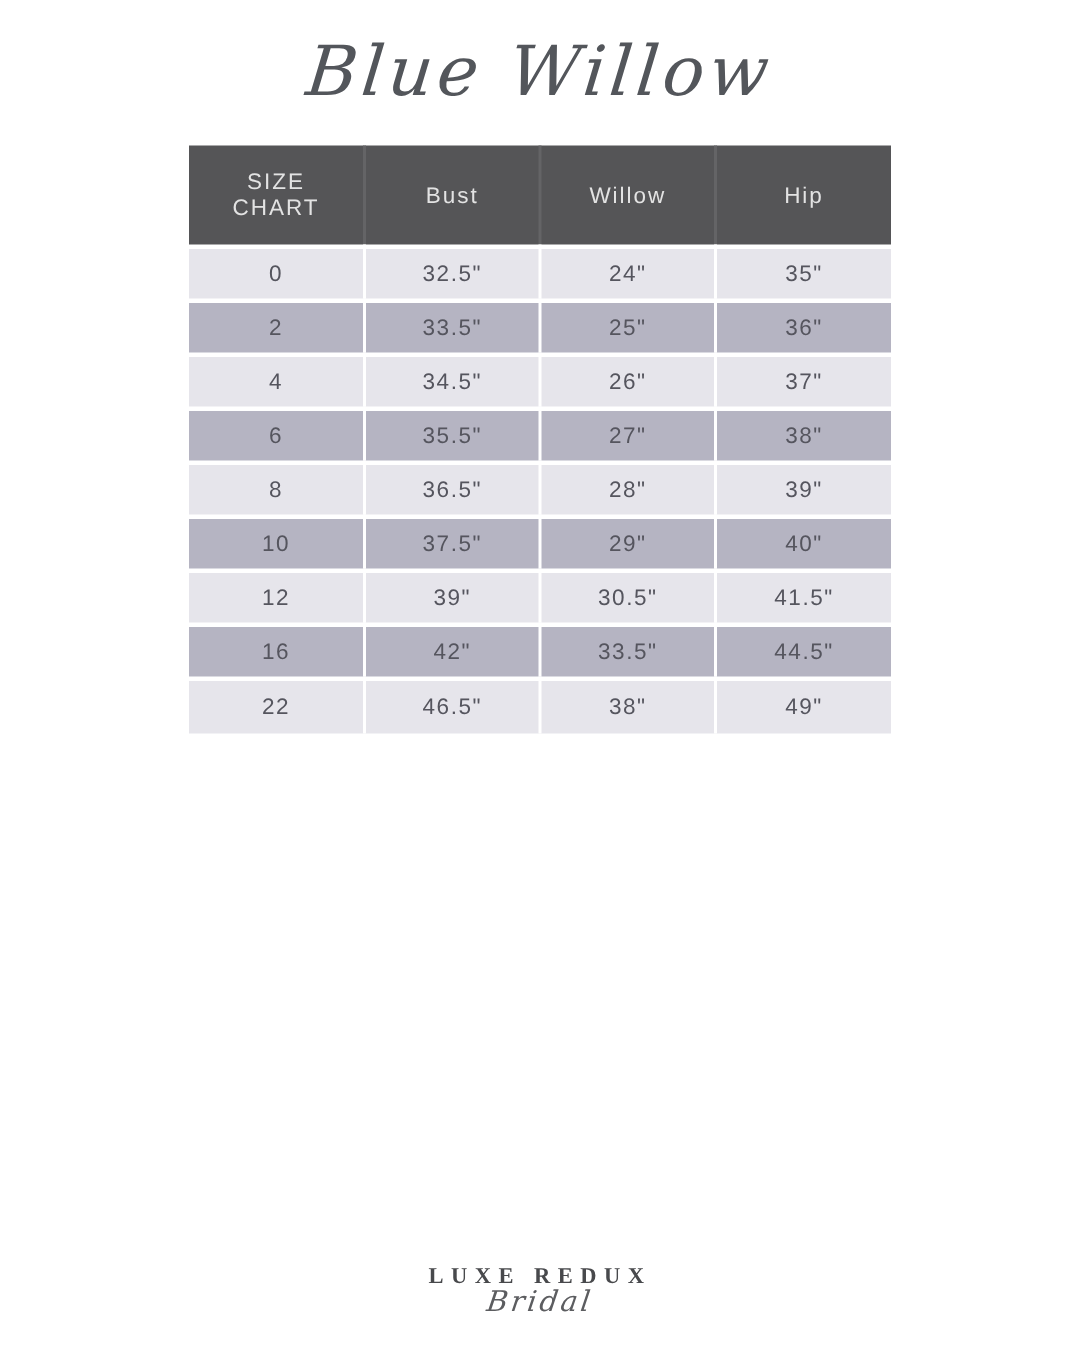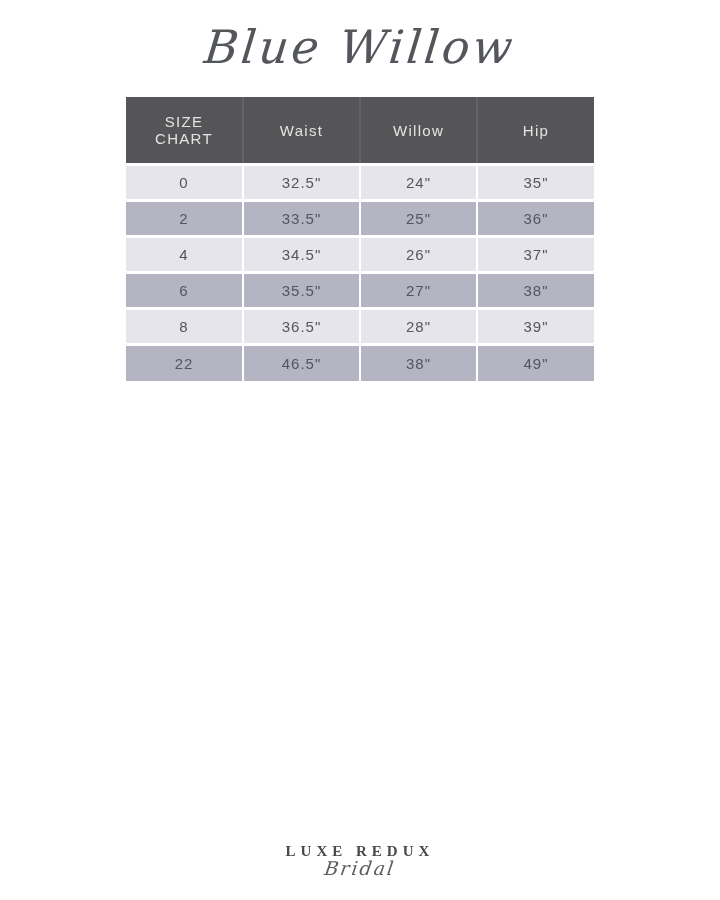--- a/index.html
+++ b/index.html
@@ -109,21 +109,21 @@
 <body>
 
 <div class="page">
 
   <h1 class="brand-title">Blue Willow</h1>
 
   <table class="size-table">
     <thead>
       <tr>
         <th>SIZE CHART</th>
-        <th>Waist</th>
+        <th>Bust</th>
         <th>Willow</th>
         <th>Hip</th>
       </tr>
     </thead>
     <tbody id="size-rows">
         <tr>
           <td>0</td>
           <td>32.5"</td>
           <td>24"</td>
           <td>35"</td>
@@ -146,20 +146,38 @@
           <td>27"</td>
           <td>38"</td>
         </tr>
         <tr>
           <td>8</td>
           <td>36.5"</td>
           <td>28"</td>
           <td>39"</td>
         </tr>
         <tr>
+          <td>10</td>
+          <td>37.5"</td>
+          <td>29"</td>
+          <td>40"</td>
+        </tr>
+        <tr>
+          <td>12</td>
+          <td>39"</td>
+          <td>30.5"</td>
+          <td>41.5"</td>
+        </tr>
+        <tr>
+          <td>16</td>
+          <td>42"</td>
+          <td>33.5"</td>
+          <td>44.5"</td>
+        </tr>
+        <tr>
           <td>22</td>
           <td>46.5"</td>
           <td>38"</td>
           <td>49"</td>
         </tr>
       </tbody>
   </table>
 
   <div class="footer-logo">
     <div class="logo-primary">LUXE REDUX</div>

